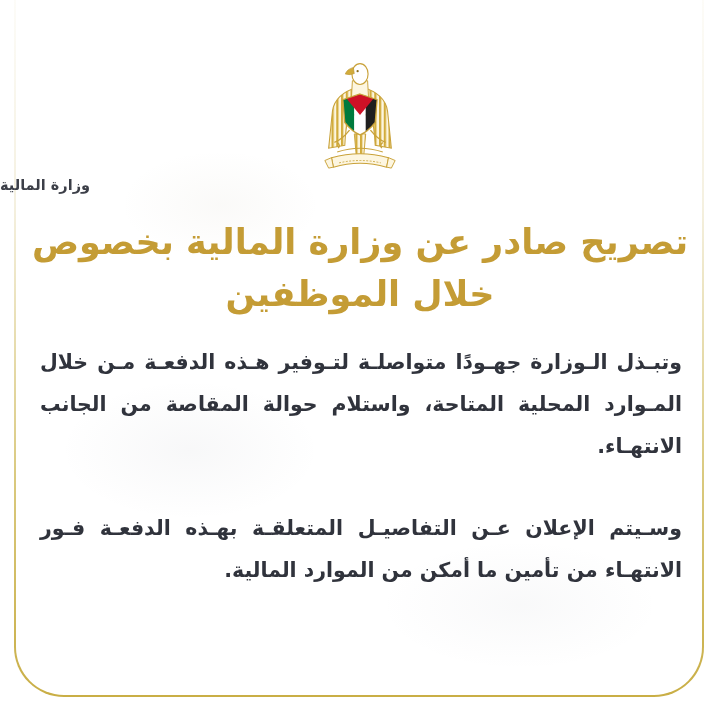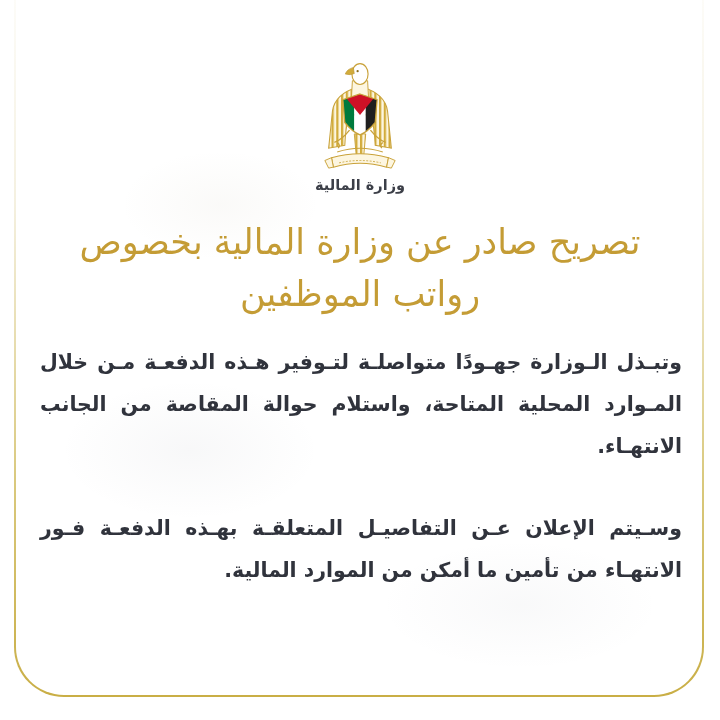--- a/index.html
+++ b/index.html
@@ -49,34 +49,34 @@
     top: 56px;
     transform: translateX(-50%);
     width: 120px;
     height: 114px;
   }
 
   .ministry-label {
     position: absolute;
     left: 0; right: 0;
     top: 177px;
-    text-align: center;
+    text-align: left;
     font-size: 14.5px;
     font-weight: bold;
     color: #3c3f48;
   }
 
   .title-block {
     position: absolute;
     left: 0; right: 0;
     top: 216px;
     text-align: center;
     direction: rtl;
     color: #c49c35;
-    font-weight: normal;
+    font-weight: bold;
     font-size: 35px;
     line-height: 52px;
   }
 
   .body-block {
     position: absolute;
     left: 40px;
     width: 642px;
     top: 341px;
     direction: rtl;
@@ -143,21 +143,21 @@
     <path d="M30 107 Q60 99 90 107 L88 117 Q60 109 32 117 Z" fill="#fdf6e0" stroke="#c9a23a" stroke-width="1.1"></path>
     <path d="M30 107 L23 110 L27 118 L32 117 Z" fill="#fdf6e0" stroke="#c9a23a" stroke-width="1"></path>
     <path d="M90 107 L97 110 L93 118 L88 117 Z" fill="#fdf6e0" stroke="#c9a23a" stroke-width="1"></path>
     <path d="M38 112.5 Q60 107.5 82 112.5" fill="none" stroke="#c9a23a" stroke-width="0.9" stroke-dasharray="2 1.6"></path>
   </svg>
 
   <div class="ministry-label">وزارة المالية</div>
 
   <div class="title-block">
     <div>تصريح صادر عن وزارة المالية بخصوص</div>
-    <div>رواتب الموظفين</div>
+    <div>خلال الموظفين</div>
   </div>
 
   <div class="body-block">
     <p>وتبـذل الـوزارة جهـودًا متواصلـة لتـوفير هـذه الدفعـة مـن خلال المـوارد المحلية المتاحة، واستلام حوالة المقاصة من الجانب الانتهـاء.</p>
     <p>وسـيتم الإعلان عـن التفاصيـل المتعلقـة بهـذه الدفعـة فـور الانتهـاء من تأمين ما أمكن من الموارد المالية.</p>
   </div>
 
 </div>
 
 </body></html>

